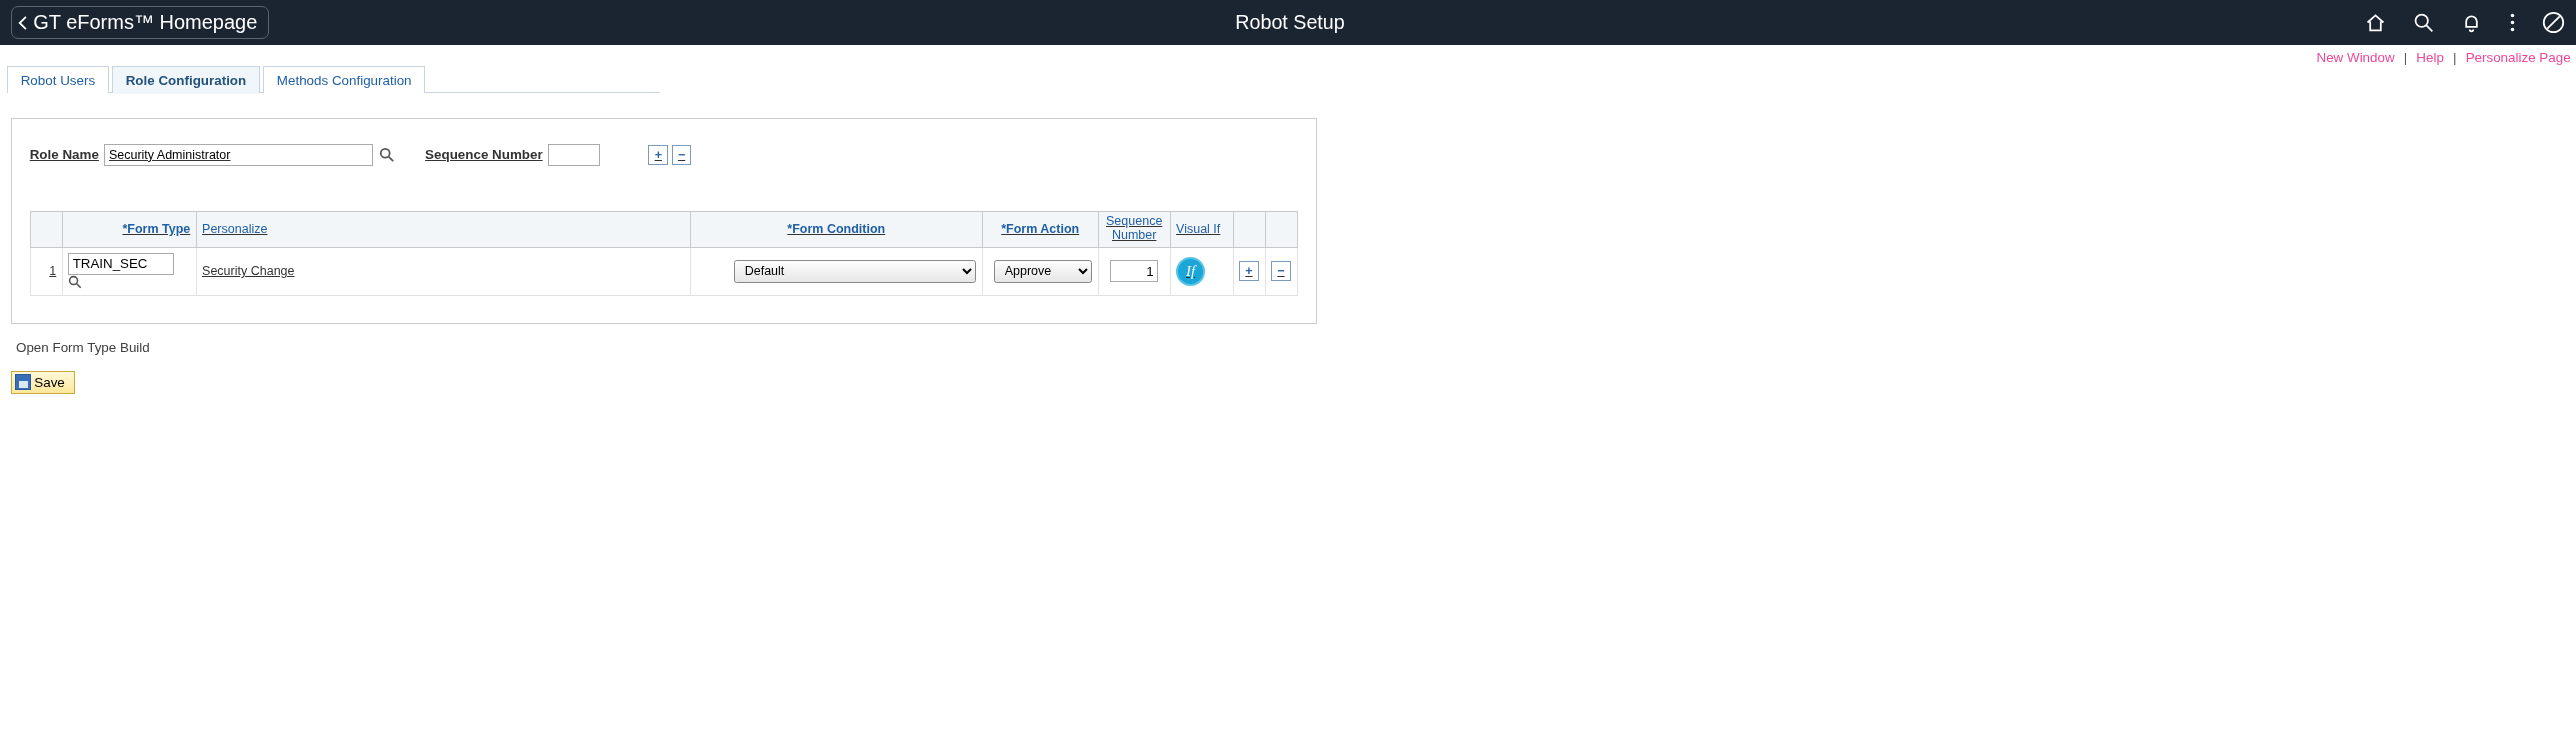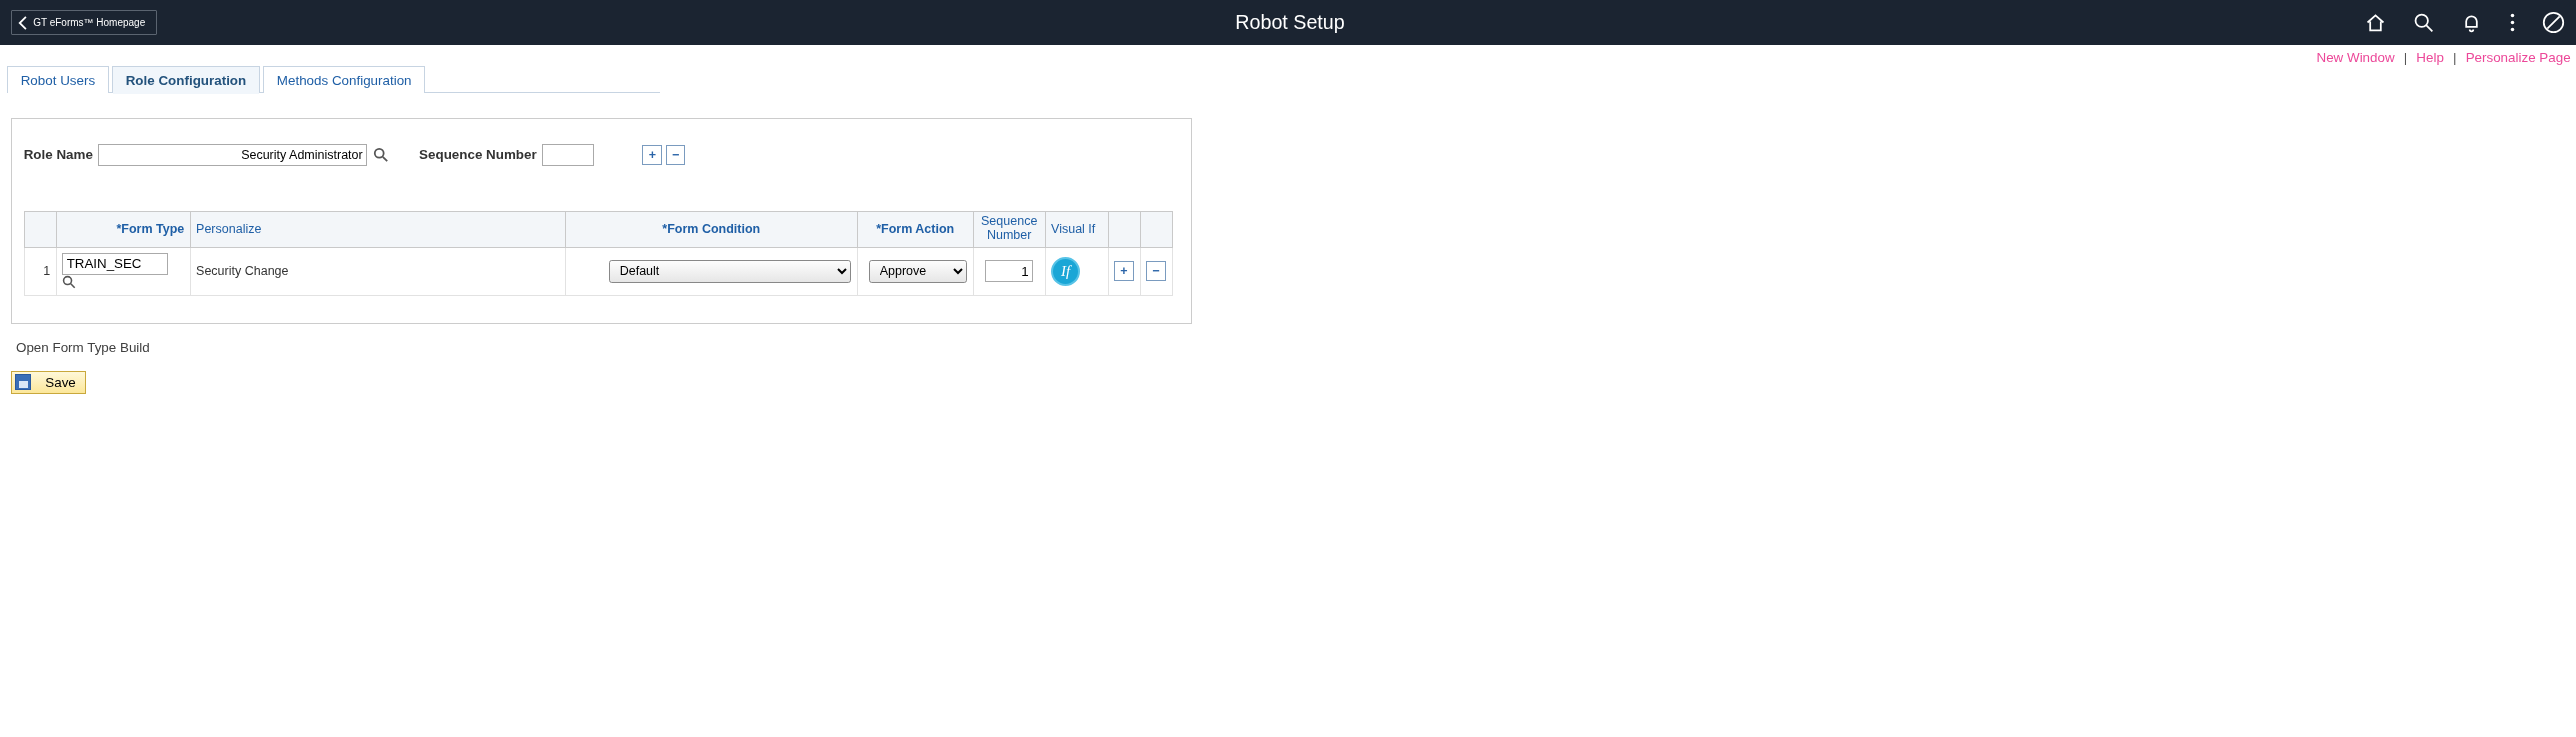--- a/index.html
+++ b/index.html
@@ -13,24 +13,24 @@
     height:45px;
     display:flex;
     align-items:center;
     position:relative;
     padding:0 10.7px;
   }
   .back-btn {
     display:flex;
     align-items:center;
     border:0.9px solid #5b6470;
-    border-radius:1px;
+    border-radius:7px;
     padding:3.6px 10.7px 3.6px 5.4px;
     cursor:pointer;
-    font-size:10px;
+    font-size:20px;
   }
   .back-btn svg { margin-right:3.6px; }
   .header-title {
     position:absolute;
     left:4px; right:0;
     text-align:center;
     font-size:19.7px;
     pointer-events:none;
   }
   .header-icons {
@@ -77,29 +77,30 @@
   .tab.active::after{
     content:"";
     position:absolute;
     left:0;right:0;bottom:-0.9px;height:1.8px;background:#f1f6fb;
   }
 
   
   .form-box {
     border:0.9px solid #ccc;
     margin:25px 0 0 10.7px;
-    width:1181px;
-    padding:25px 18px 27px 12px;
+    width:1306px;
+    padding:25px 18px 27px 18px;
+    text-decoration:underline;
   }
   .row1 { display:flex; align-items:center; gap:5.4px; }
   .lbl { font-weight:bold; font-size:13.4px; color:#333; }
   .txt {
     height:21.5px; border:0.9px solid #aaa; padding:0 3.6px; font-size:12.5px;
   }
-  .role-input { width:269px;text-align:right; }
+  .role-input { width:269px; }
   .seq-input { width:52px; }
   .lookup-icon { cursor:pointer; display:inline-flex; }
   .seq-label { margin-left:25px; }
   .pm-group { margin-left:43px; display:flex; gap:3.6px; }
   .pm-btn {
     width:19.7px; height:19.7px; border:0.9px solid #7a9bbf; background:#fff;
     display:flex; align-items:center; justify-content:center;
     cursor:pointer; font-size:12.5px;
   }
   .pm-btn.plus { color:#2a64a8; font-weight:bold; }
@@ -157,21 +158,21 @@
   }
 
   
   .link-below {
     display:block; margin:16px 0 0 16px;
     color:#404040; text-decoration:none; font-size:13.4px;
     cursor:pointer;
   }
   .save-btn {
     margin:16px 0 0 10.7px;
-    display:flex; align-items:center; gap:14px;
+    display:flex; align-items:center; gap:3px;
     background:linear-gradient(#fff8d9,#fce79a);
     border:0.9px solid #c9a83c;
     padding:2.7px 9px 2.7px 3.6px;
     font-size:13.4px; cursor:pointer;
   }
   .save-btn .disk {
     width:16px;height:16px;background:#3a6fb7;border:0.9px solid #2a5a9e;
     position:relative;
   }
   .save-btn .disk::after{

